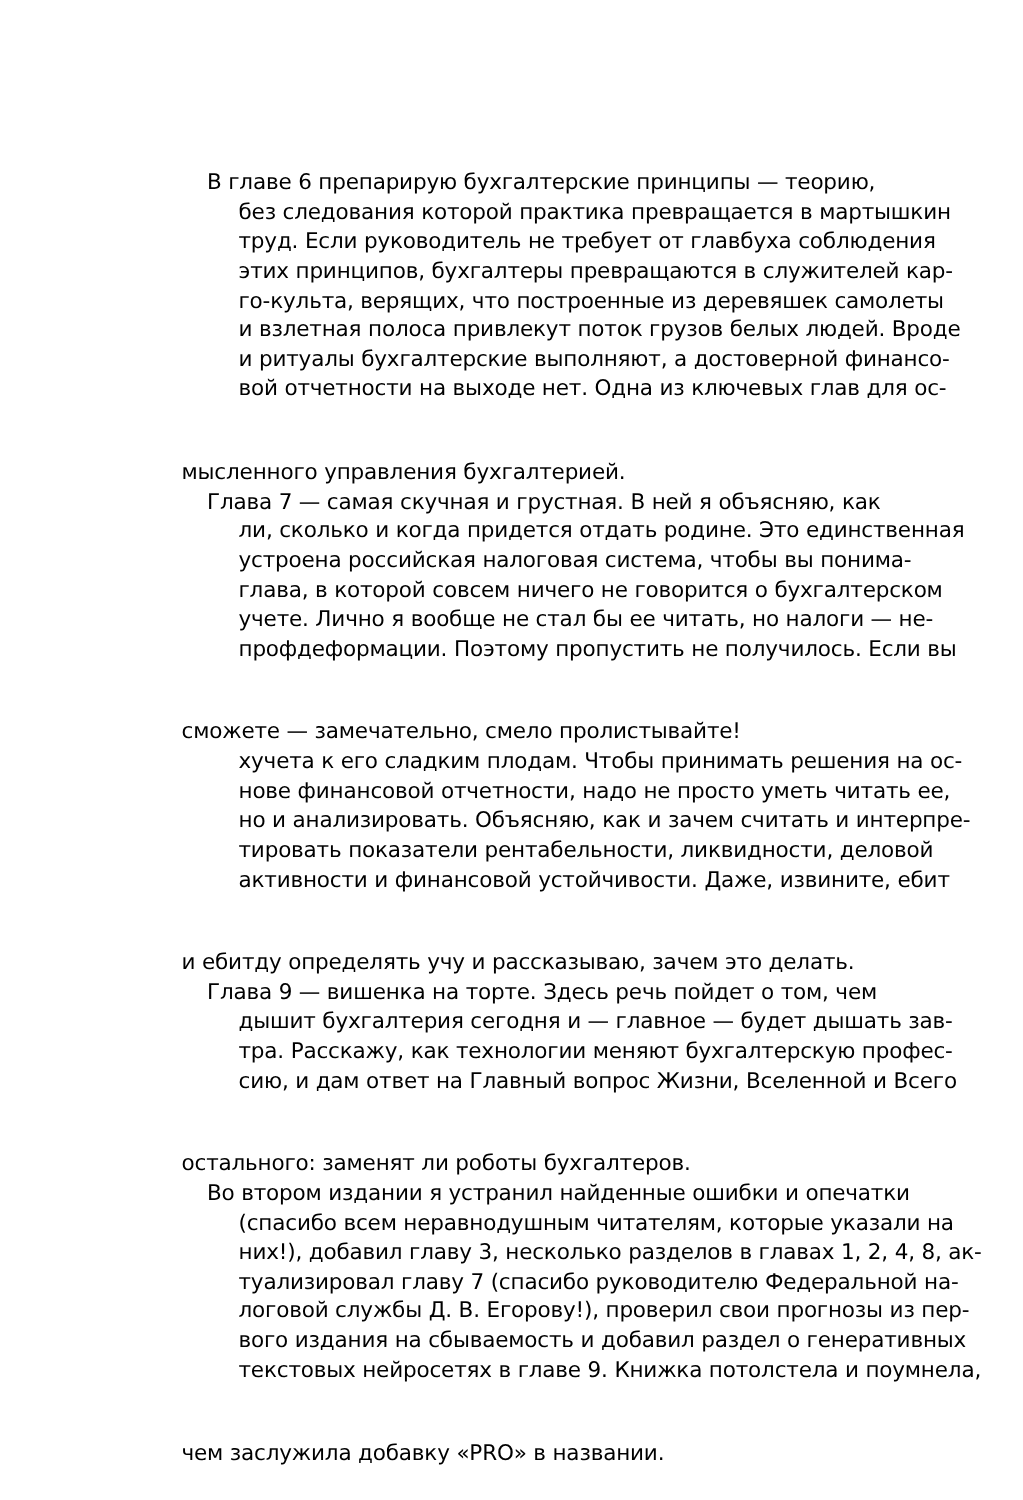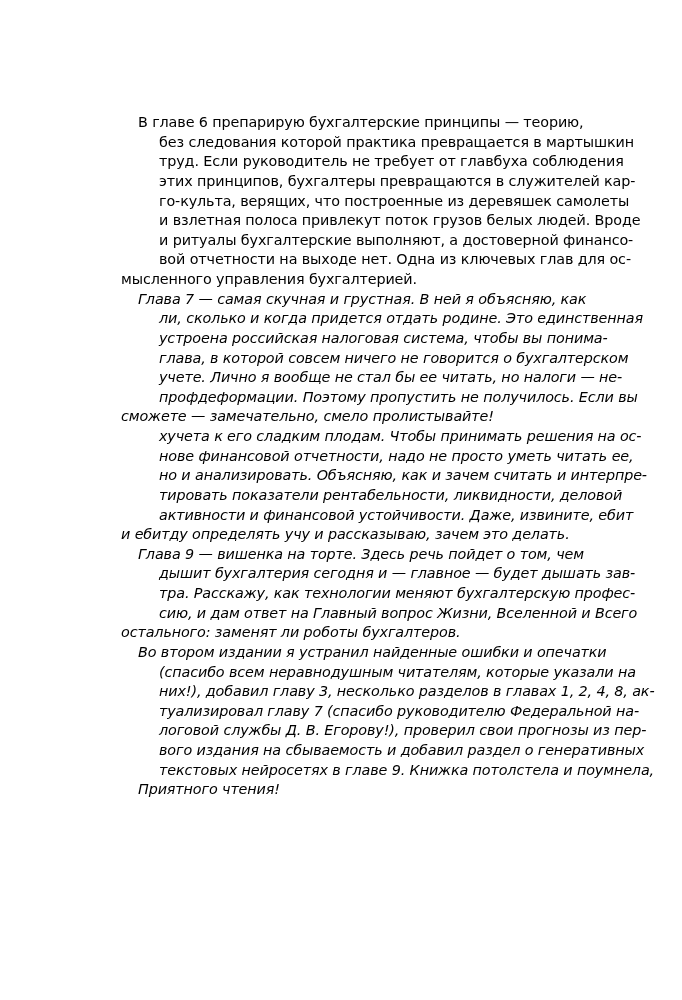--- a/index.html
+++ b/index.html
@@ -35,37 +35,37 @@
     text-align: justify;
     text-align-last: left;
     letter-spacing: -0.12px;
     word-spacing: 0px;
     text-indent: 17px;
     hyphens: manual;
     -webkit-hyphens: manual;
   }
   .para + .para {
     margin-top: 0px;
-    font-style: italic;
   }
   
   .line {
     display: block;
     white-space: pre;
   }
   .line.j {
     text-align: justify;
     text-align-last: justify;
     text-indent: 0;
     margin-left: 38px;
   }
   .line.last {
     text-align: center;
     text-align-last: left;
     text-indent: 0;
+    margin-top: 36px;
   }
   .line.first {
     text-indent: 17px;
   }
   .line.jfirst {
     text-align: justify;
     text-align-last: justify;
     text-indent: 17px;
   }
 </style>
@@ -110,18 +110,19 @@
         <span class="line last">остального: заменят ли роботы бухгалтеров.</span>
       </p>
       <p class="para">
         <span class="line jfirst">Во втором издании я устранил найденные ошибки и опечатки</span>
         <span class="line j">(спасибо всем неравнодушным читателям, которые указали на</span>
         <span class="line j">них!), добавил главу 3, несколько разделов в главах 1, 2, 4, 8, ак-</span>
         <span class="line j">туализировал главу 7 (спасибо руководителю Федеральной на-</span>
         <span class="line j">логовой службы Д. В. Егорову!), проверил свои прогнозы из пер-</span>
         <span class="line j">вого издания на сбываемость и добавил раздел о генеративных</span>
         <span class="line j">текстовых нейросетях в главе 9. Книжка потолстела и поумнела,</span>
+        <span class="line last">чем заслужила добавку «PRO» в названии.</span>
       </p>
       <p class="para">
         <span class="line first last">Приятного чтения!</span>
       </p>
     </div>
 </div>
 
 </body></html>

